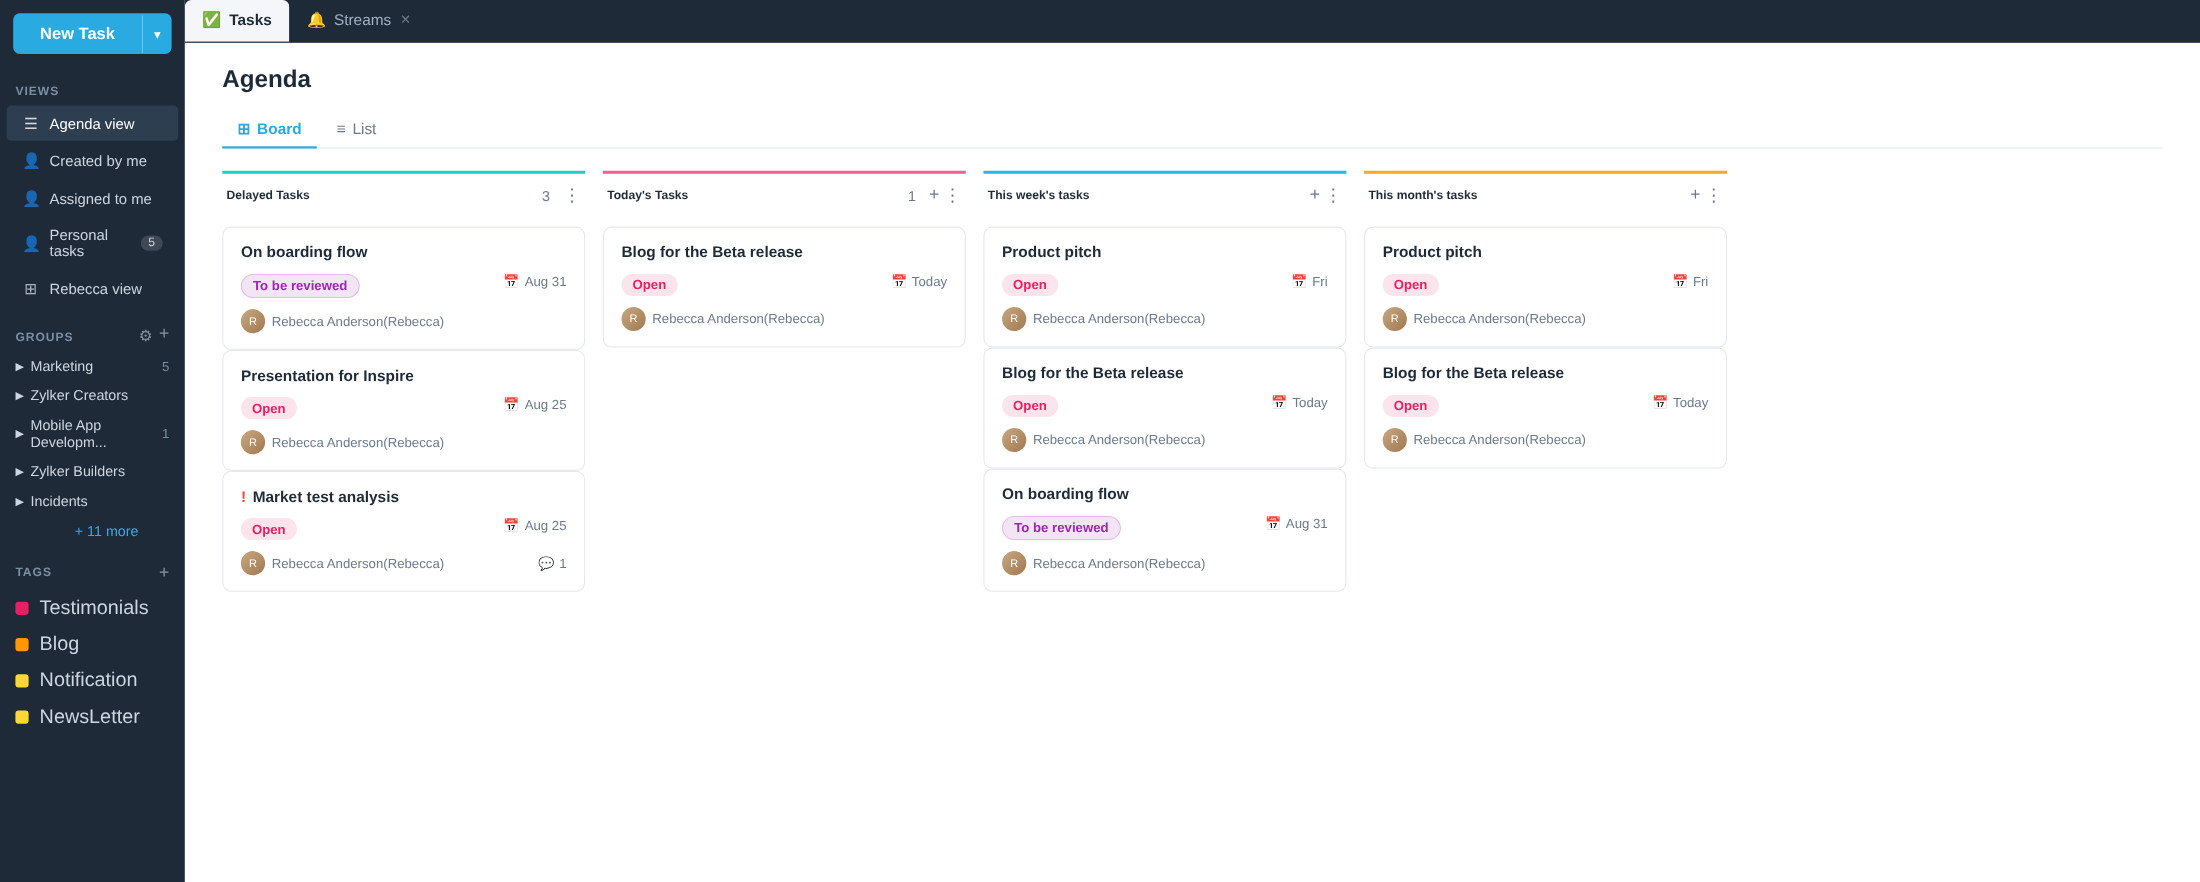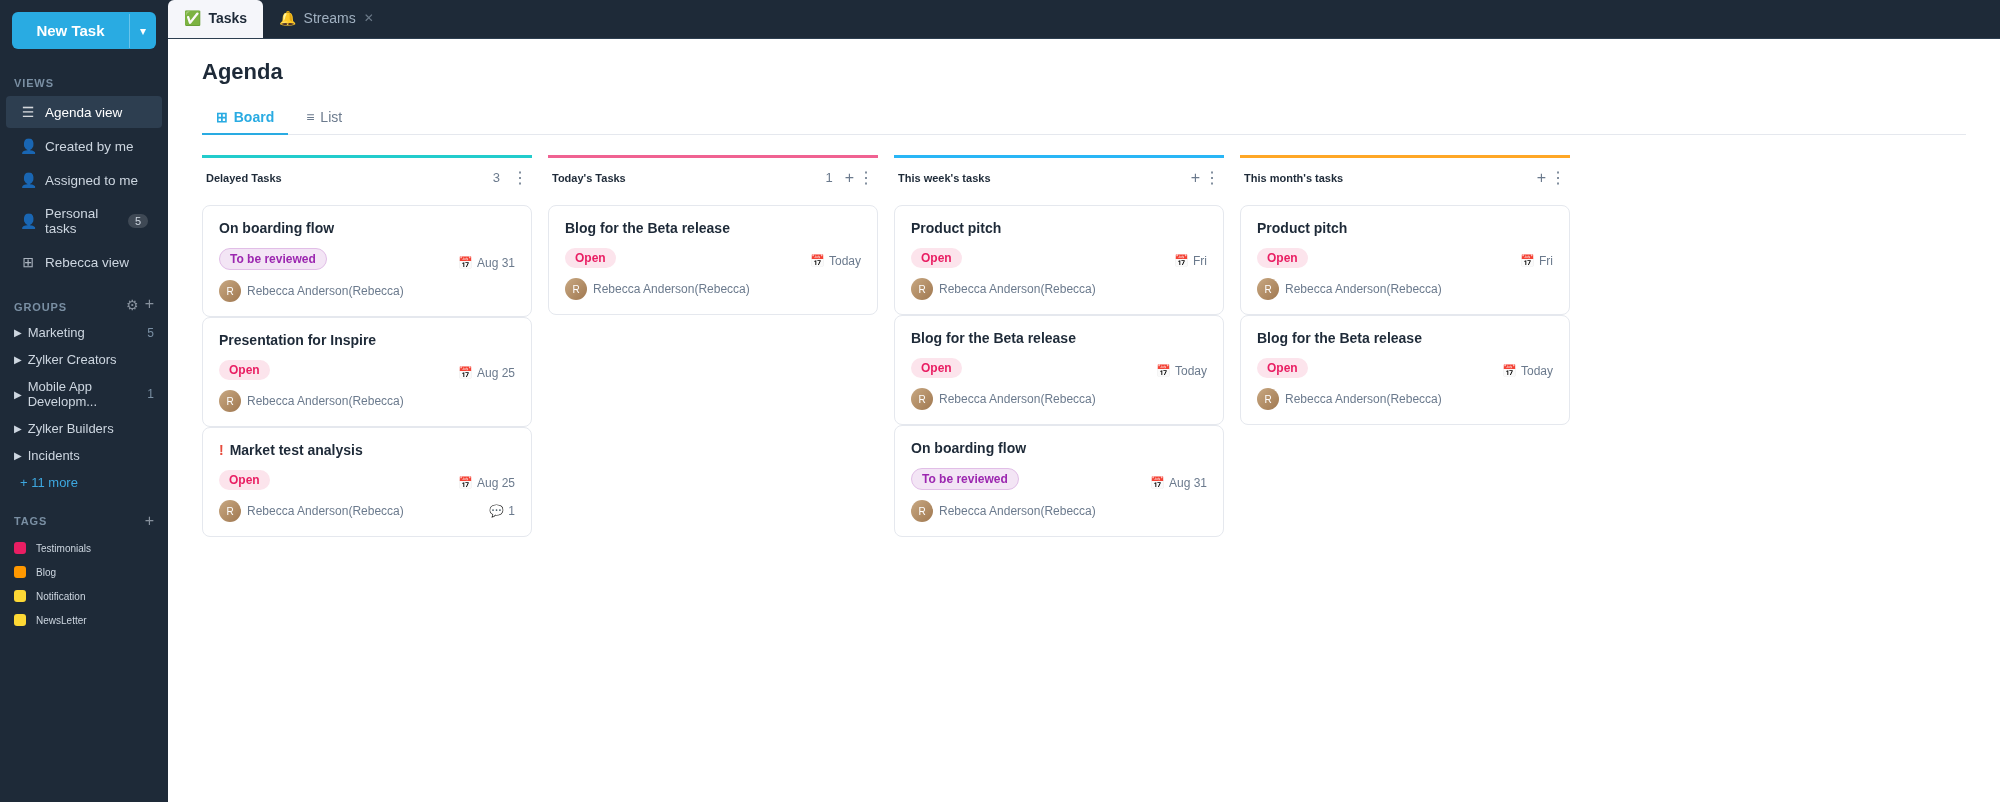--- a/index.html
+++ b/index.html
@@ -13,24 +13,24 @@
     .sidebar-section-title { font-size: 11px; font-weight: 700; letter-spacing: 0.08em; color: #7a8fa3; padding: 16px 14px 6px; text-transform: uppercase; }
     .sidebar-item { display: flex; align-items: center; padding: 8px 14px; cursor: pointer; border-radius: 4px; margin: 1px 6px; font-size: 13.5px; color: #cdd6e0; }
     .sidebar-item.active { background: #2d3e50; color: #fff; }
     .sidebar-item-icon { margin-right: 9px; font-size: 14px; width: 16px; text-align: center; opacity: 0.8; }
     .sidebar-item-label { flex: 1; }
     .sidebar-item-count { background: rgba(255,255,255,0.15); border-radius: 10px; padding: 1px 7px; font-size: 11px; }
     .sidebar-group-header { display: flex; align-items: center; padding: 6px 14px; cursor: pointer; font-size: 13px; color: #cdd6e0; }
     .sidebar-group-arrow { margin-right: 6px; font-size: 10px; }
     .sidebar-group-label { flex: 1; }
     .sidebar-group-count { font-size: 12px; color: #7a8fa3; }
-    .sidebar-more { color: #3da8e0; font-size: 13px; padding: 6px 20px; cursor: pointer; }
+    .sidebar-more { color: #3da8e0; font-size: 13px; padding: 6px 20px; cursor: pointer; margin-left: 48px; }
     .sidebar-tags-header { display: flex; align-items: center; padding: 16px 14px 6px; }
     .sidebar-tags-title { font-size: 11px; font-weight: 700; letter-spacing: 0.08em; color: #7a8fa3; text-transform: uppercase; flex: 1; }
-    .sidebar-tag { display: flex; align-items: center; padding: 6px 14px; font-size: 10px; color: #cdd6e0; cursor: pointer; }
+    .sidebar-tag { display: flex; align-items: center; padding: 6px 14px; font-size: 18px; color: #cdd6e0; cursor: pointer; }
     .tag-dot { width: 12px; height: 12px; border-radius: 3px; margin-right: 10px; flex-shrink: 0; }
 
     
     .main { flex: 1; display: flex; flex-direction: column; overflow: hidden; }
 
     
     .tab-bar { background: #1e2a38; display: flex; align-items: center; padding: 0 0; border-bottom: 1px solid #2d3e50; }
     .tab { display: flex; align-items: center; padding: 10px 16px; cursor: pointer; font-size: 14px; color: #a0b0c0; border-bottom: 2px solid transparent; }
     .tab.active { background: #f5f6fa; color: #1e2a38; border-radius: 6px 6px 0 0; font-weight: 600; border-bottom: 2px solid transparent; }
     .tab-icon { margin-right: 7px; font-size: 14px; }
@@ -52,21 +52,21 @@
     .column-header.blue { border-top-color: #29b6f6; }
     .column-header.orange { border-top-color: #ffa726; }
     .column-title { font-size: 11px; font-weight: 700; color: #1e2a38; flex: 1; }
     .column-count { font-size: 13px; color: #6b7a8d; margin-right: 8px; }
     .column-action { color: #6b7a8d; cursor: pointer; font-size: 16px; margin-left: 4px; }
 
     
     .task-card { background: white; border-radius: 8px; border: 1px solid #e5e8ee; padding: 14px 16px; margin-bottom: 0; cursor: pointer; transition: box-shadow 0.15s; }
     .task-title { font-size: 14px; font-weight: 600; color: #1e2a38; margin-bottom: 12px; display: flex; align-items: flex-start; gap: 6px; }
     .task-exclaim { color: #e74c3c; font-weight: 700; }
-    .task-meta { display: flex; align-items: flex-end; justify-content: space-between; margin-bottom: 10px; }
+    .task-meta { display: flex; align-items: flex-start; justify-content: space-between; margin-bottom: 10px; }
     .task-status { display: inline-block; padding: 3px 10px; border-radius: 12px; font-size: 12px; font-weight: 600; }
     .status-open { background: #fce4ec; color: #e91e63; }
     .status-review { background: #f3e5f5; color: #9c27b0; border: 1px solid #e1bee7; }
     .task-date { display: flex; align-items: center; gap: 4px; font-size: 12px; color: #6b7a8d; }
     .task-assignee { display: flex; align-items: center; gap: 6px; font-size: 12px; color: #6b7a8d; }
     .avatar { width: 22px; height: 22px; border-radius: 50%; background: #c0a88a; display: inline-flex; align-items: center; justify-content: center; font-size: 10px; color: white; overflow: hidden; flex-shrink: 0; }
     .task-footer { display: flex; align-items: center; justify-content: space-between; }
     .task-comment { display: flex; align-items: center; gap: 4px; font-size: 12px; color: #6b7a8d; }
   </style>
 </head>

